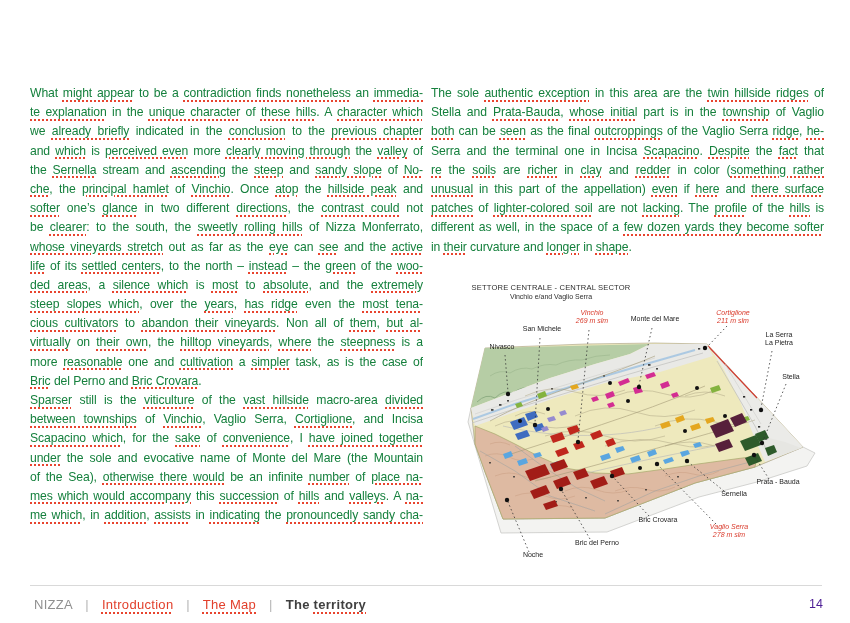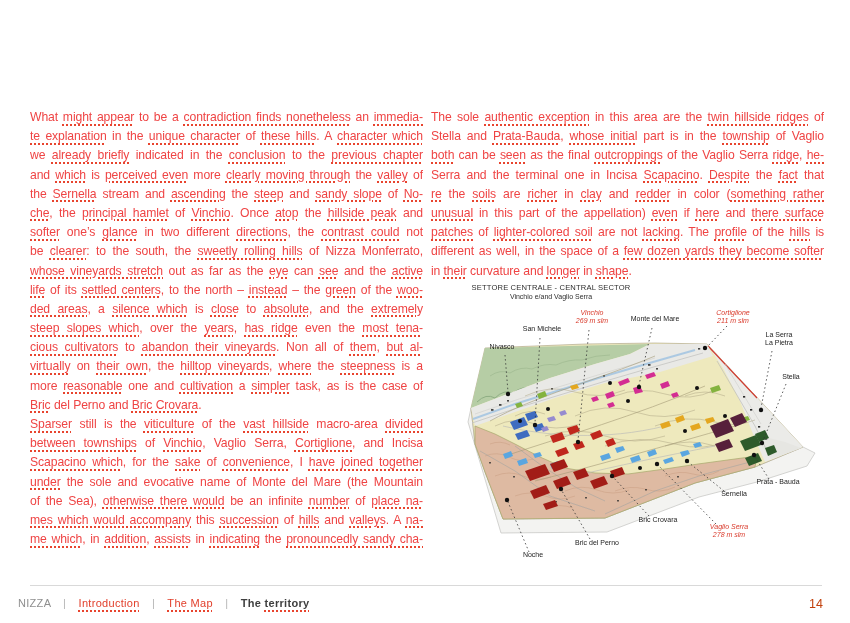--- a/index.html
+++ b/index.html
@@ -1,67 +1,67 @@
 <!DOCTYPE html>
 <html><head>
 <meta charset="utf-8">
 <style>
   html,body{margin:0;padding:0}
   body{
     width:850px;height:623px;position:relative;overflow:hidden;
     background:#ffffff;font-family:"Liberation Sans",sans-serif;
   }
   
-  .col{position:absolute;top:84px;width:393px;color:#ef4444;
-       font-size:12.2px;line-height:19.2px;letter-spacing:-0.1px;margin-top:24px;}
+  .col{position:absolute;top:84px;width:393px;color:#15803d;
+       font-size:12.2px;line-height:19.2px;letter-spacing:-0.1px;}
   #colL{left:30px}
   #colR{left:431px}
   .tl{text-align:justify;text-align-last:justify;white-space:nowrap;
       overflow:hidden;height:19.2px;}
   .tl.last{text-align-last:left}
   .sp{text-decoration-line:underline;text-decoration-style:dotted;
       text-decoration-color:#e8442e;text-decoration-thickness:1.7px;
       text-underline-offset:2.6px;}
   
   #map{position:absolute;left:455px;top:276px;width:395px;height:315px;}
   #map-title{position:absolute;left:0;top:7px;width:192px;text-align:center;color:#2d2d2d;}
   #map-title .t1{font-size:7.6px;letter-spacing:.15px}
   #map-title .t2{font-size:7px;margin-top:1px}
   #map svg{position:absolute;left:0;top:0}
   .map-label{position:absolute;transform:translateX(-50%);text-align:center;
       font-size:7px;line-height:8px;color:#1c1c1c;white-space:nowrap;}
   .map-label.red{color:#d93a2b;font-style:italic;}
   
   #footer-rule{position:absolute;left:30px;top:585px;width:792px;height:0;
       border-top:1.5px solid #d9d9d9;}
-  #footer{position:absolute;left:18px;top:597px;font-size:11px;
+  #footer{position:absolute;left:34px;top:597px;font-size:13px;
       color:#8f8f8f;letter-spacing:.3px;}
   .fsep{color:#b5b5b5;margin:0 9px;}
   .flink{color:#e2402c;cursor:pointer;
       text-decoration-line:underline;text-decoration-style:dotted;
       text-decoration-color:#e8442e;text-decoration-thickness:1.7px;
       text-underline-offset:3px;}
   .fcur{color:#3f3f3f;font-weight:bold;}
-  #pagenum{position:absolute;right:27px;top:597px;font-size:12.5px;color:#c2410c;}
+  #pagenum{position:absolute;right:27px;top:597px;font-size:12.5px;color:#4c1d95;}
 </style>
 </head>
 <body>
 
 <div id="colL" class="col">
     <div class="tl">What <span class="sp">might appear</span> to be a <span class="sp">contradiction finds nonetheless</span> an <span class="sp">immedia-</span></div>
     <div class="tl"><span class="sp">te explanation</span> in the <span class="sp">unique character</span> of <span class="sp">these hills</span>. A <span class="sp">character which</span></div>
     <div class="tl">we <span class="sp">already briefly</span> indicated in the <span class="sp">conclusion</span> to the <span class="sp">previous chapter</span></div>
     <div class="tl">and <span class="sp">which</span> is <span class="sp">perceived even</span> more <span class="sp">clearly moving through</span> the <span class="sp">valley</span> of</div>
     <div class="tl">the <span class="sp">Sernella</span> stream and <span class="sp">ascending</span> the <span class="sp">steep</span> and <span class="sp">sandy slope</span> of <span class="sp">No-</span></div>
     <div class="tl"><span class="sp">che</span>, the <span class="sp">principal hamlet</span> of <span class="sp">Vinchio</span>. Once <span class="sp">atop</span> the <span class="sp">hillside peak</span> and</div>
     <div class="tl"><span class="sp">softer</span> one’s <span class="sp">glance</span> in two different <span class="sp">directions</span>, the <span class="sp">contrast could</span> not</div>
     <div class="tl">be <span class="sp">clearer</span>: to the south, the <span class="sp">sweetly rolling hills</span> of Nizza Monferrato,</div>
     <div class="tl"><span class="sp">whose vineyards stretch</span> out as far as the <span class="sp">eye</span> can <span class="sp">see</span> and the <span class="sp">active</span></div>
     <div class="tl"><span class="sp">life</span> of its <span class="sp">settled centers</span>, to the north – <span class="sp">instead</span> – the <span class="sp">green</span> of the <span class="sp">woo-</span></div>
-    <div class="tl"><span class="sp">ded areas</span>, a <span class="sp">silence which</span> is <span class="sp">close</span> to <span class="sp">absolute</span>, and the <span class="sp">extremely</span></div>
+    <div class="tl"><span class="sp">ded areas</span>, a <span class="sp">silence which</span> is <span class="sp">most</span> to <span class="sp">absolute</span>, and the <span class="sp">extremely</span></div>
     <div class="tl"><span class="sp">steep slopes which</span>, over the <span class="sp">years</span>, <span class="sp">has ridge</span> even the <span class="sp">most tena-</span></div>
     <div class="tl"><span class="sp">cious cultivators</span> to <span class="sp">abandon their vineyards</span>. Non all of <span class="sp">them</span>, <span class="sp">but al-</span></div>
     <div class="tl"><span class="sp">virtually</span> on <span class="sp">their own</span>, the <span class="sp">hilltop vineyards</span>, <span class="sp">where</span> the <span class="sp">steepness</span> is a</div>
     <div class="tl">more <span class="sp">reasonable</span> one and <span class="sp">cultivation</span> a <span class="sp">simpler</span> task, as is the case of</div>
     <div class="tl last"><span class="sp">Bric</span> del Perno and <span class="sp">Bric Crovara</span>.</div>
     <div class="tl"><span class="sp">Sparser</span> still is the <span class="sp">viticulture</span> of the <span class="sp">vast hillside</span> macro-area <span class="sp">divided</span></div>
     <div class="tl"><span class="sp">between townships</span> of <span class="sp">Vinchio</span>, Vaglio Serra, <span class="sp">Cortiglione</span>, and Incisa</div>
     <div class="tl"><span class="sp">Scapacino which</span>, for the <span class="sp">sake</span> of <span class="sp">convenience</span>, I <span class="sp">have joined together</span></div>
     <div class="tl"><span class="sp">under</span> the sole and evocative name of Monte del Mare (the Mountain</div>
     <div class="tl">of the Sea), <span class="sp">otherwise there would</span> be an infinite <span class="sp">number</span> of <span class="sp">place na-</span></div>

